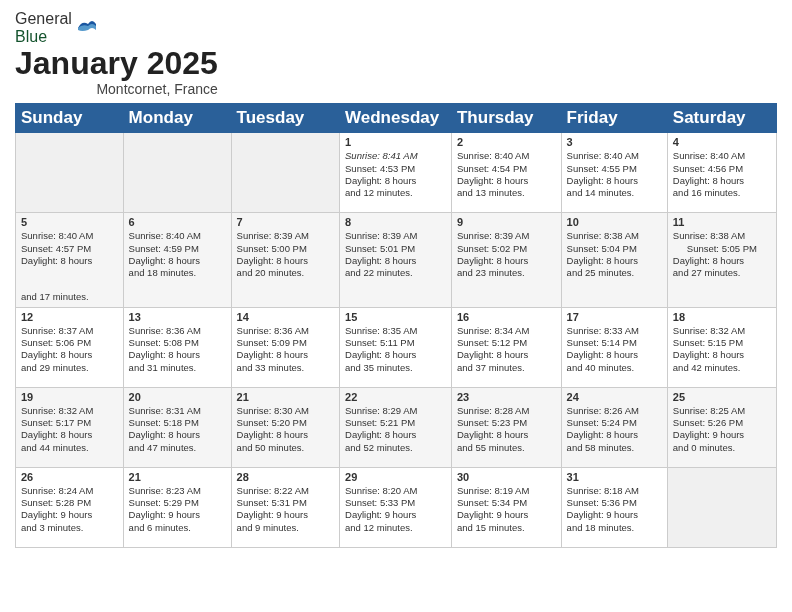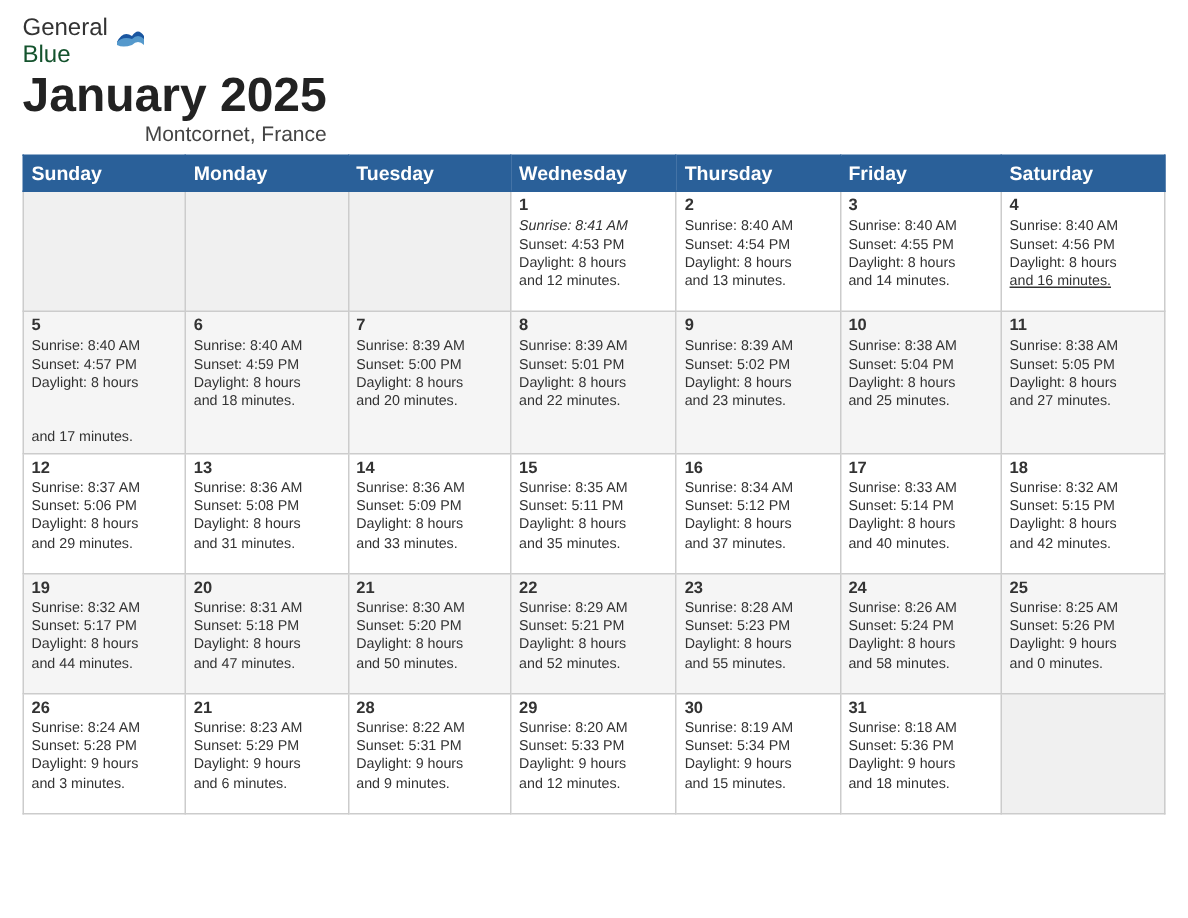--- a/index.html
+++ b/index.html
@@ -48,21 +48,21 @@
       color: #444;
     }
     .calendar {
       width: 100%;
       border-collapse: collapse;
       border: 1px solid #bbb;
     }
     .calendar th {
       background: #2a6099;
       color: #fff;
-      font-size: 13px;
+      font-size: 17px;
       font-weight: bold;
       text-align: left;
       padding: 4px 5px;
       border: 1px solid #2a6099;
     }
     .calendar td {
       width: 113px;
       vertical-align: top;
       font-size: 9.5px;
       color: #333;
@@ -141,21 +141,21 @@
             <span style="display: block; line-height: 1.3;">Sunrise: 8:40 AM</span>
             <span style="display: block; line-height: 1.3;">Sunset: 4:55 PM</span>
             <span style="display: block; line-height: 1.3;">Daylight: 8 hours</span>
             <span style="display: block; line-height: 1.3;">and 14 minutes.</span>
           </td>
           <td>
             <span class="day-num">4</span>
             <span style="display: block; line-height: 1.3;">Sunrise: 8:40 AM</span>
             <span style="display: block; line-height: 1.3;">Sunset: 4:56 PM</span>
             <span style="display: block; line-height: 1.3;">Daylight: 8 hours</span>
-            <span style="display: block; line-height: 1.3; text-decoration: underline;">and 16 minutes.</span>
+            <span style="display: block; line-height: 1.3;">and 16 minutes.</span>
           </td>
         </tr>
         <tr>
           <td>
             <span class="day-num">5</span>
             <span style="display: block; line-height: 1.3;">Sunrise: 8:40 AM</span>
             <span style="display: block; line-height: 1.3;">Sunset: 4:57 PM</span>
             <span style="display: block; line-height: 1.3;">Daylight: 8 hours</span>
             <span style="display: block; line-height: 1.3; margin-top: 24px;">and 17 minutes.</span>
           </td>
@@ -190,21 +190,21 @@
           <td>
             <span class="day-num">10</span>
             <span style="display: block; line-height: 1.3;">Sunrise: 8:38 AM</span>
             <span style="display: block; line-height: 1.3;">Sunset: 5:04 PM</span>
             <span style="display: block; line-height: 1.3;">Daylight: 8 hours</span>
             <span style="display: block; line-height: 1.3;">and 25 minutes.</span>
           </td>
           <td>
             <span class="day-num">11</span>
             <span style="display: block; line-height: 1.3;">Sunrise: 8:38 AM</span>
-            <span style="display: block; line-height: 1.3;">Sunset: 5:05 PM</span>
+            <span style="display: block; line-height: 1.3; text-align: center;">Sunset: 5:05 PM</span>
             <span style="display: block; line-height: 1.3;">Daylight: 8 hours</span>
             <span style="display: block; line-height: 1.3;">and 27 minutes.</span>
           </td>
         </tr>
         <tr>
           <td>
             <span class="day-num">12</span>
             <span style="display: block; line-height: 1.3;">Sunrise: 8:37 AM</span>
             <span style="display: block; line-height: 1.3;">Sunset: 5:06 PM</span>
             <span style="display: block; line-height: 1.3;">Daylight: 8 hours</span>

